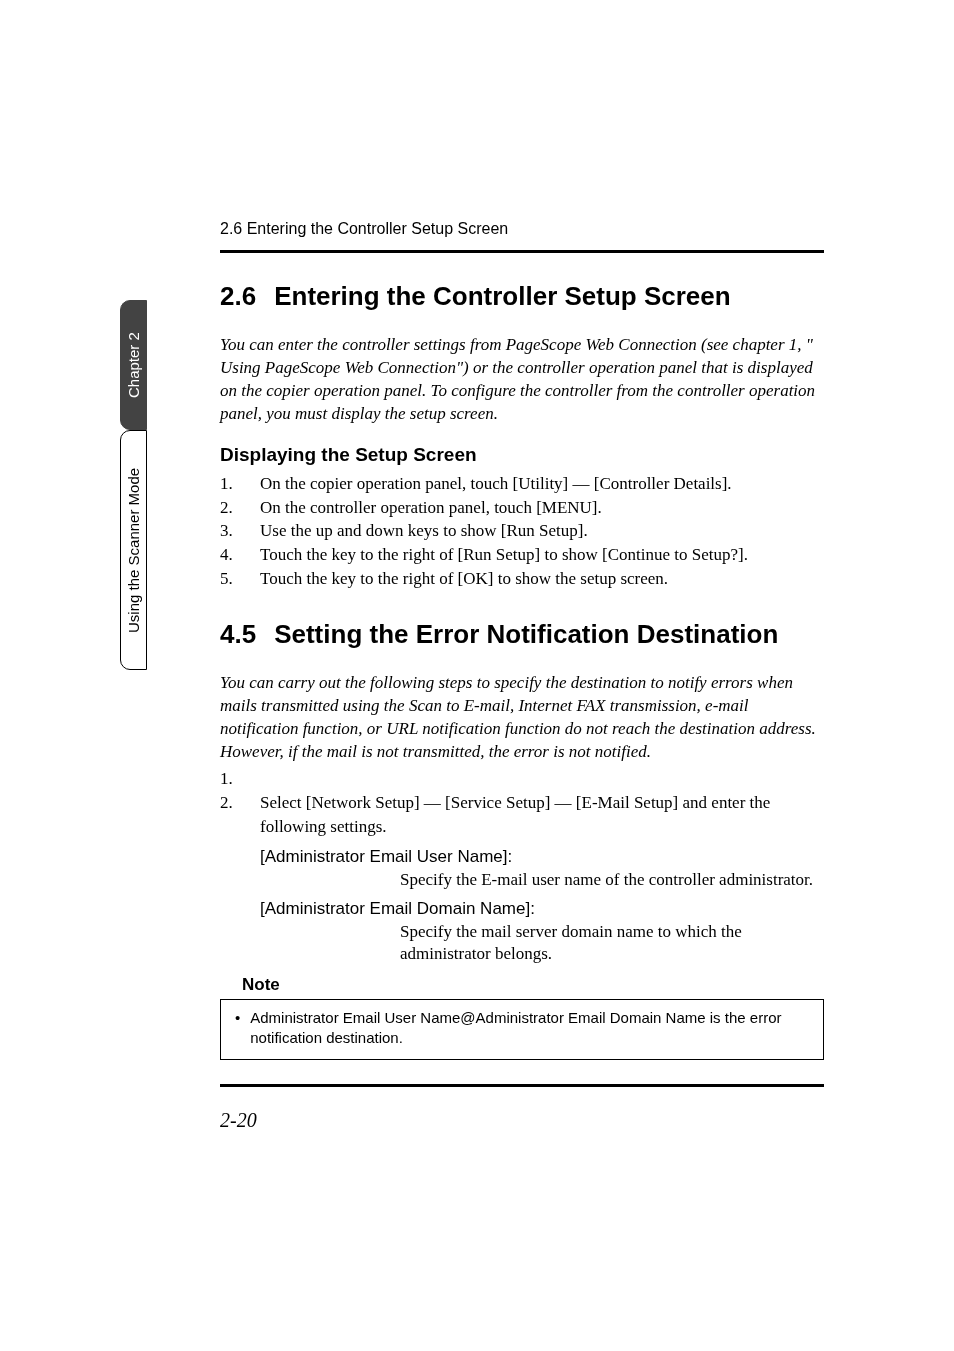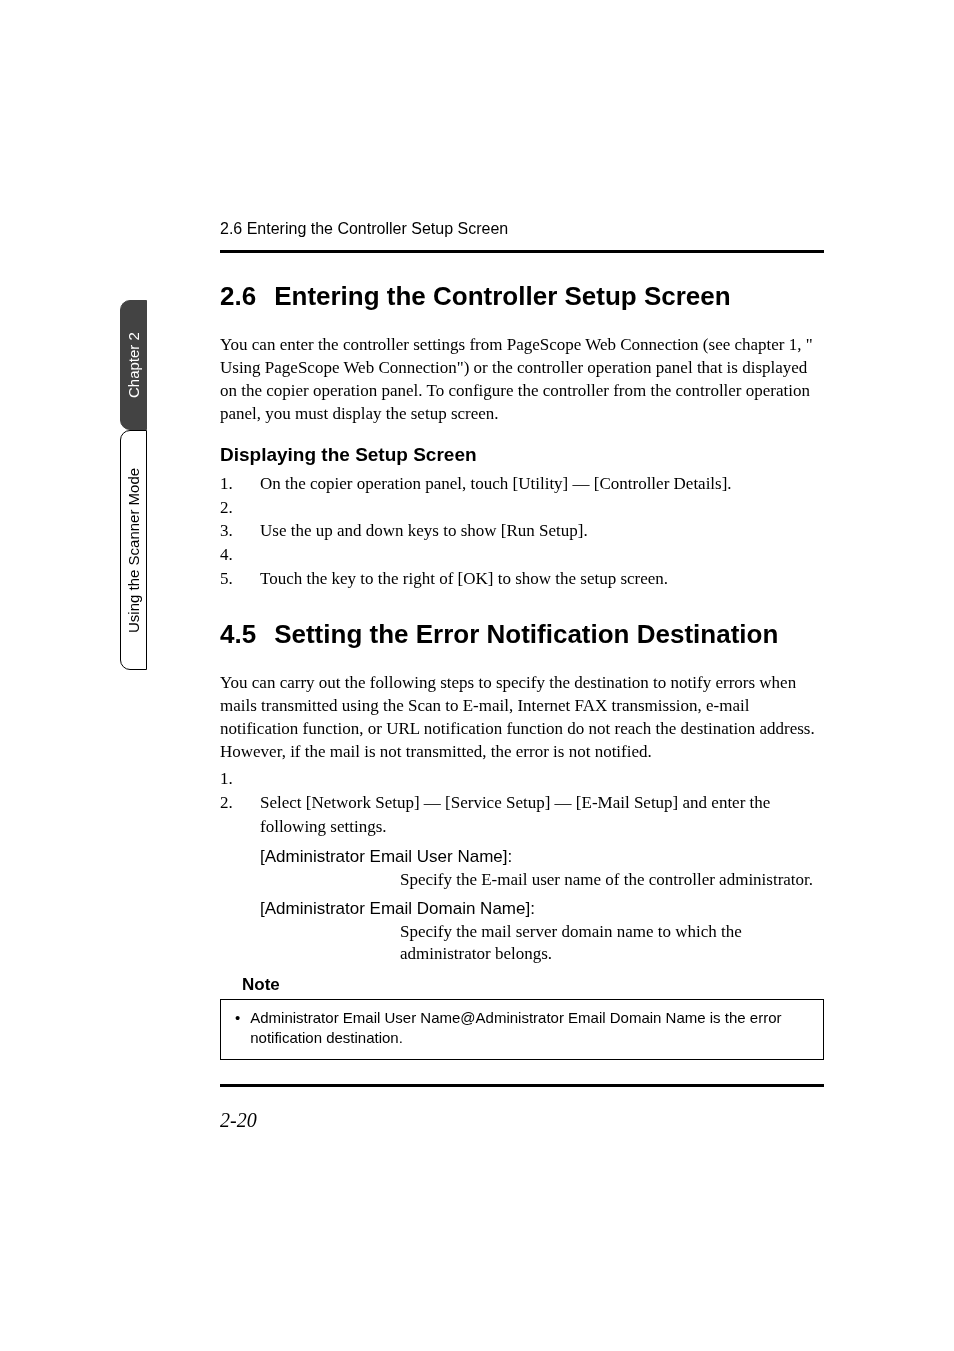--- a/index.html
+++ b/index.html
@@ -38,20 +38,21 @@
     font-size: 26px;
     margin: 0 0 22px 0;
   }
   h1.section .secnum {
     margin-right: 18px;
   }
   p.body {
     font-size: 17px;
     line-height: 1.35;
     margin: 0 0 18px 0;
+    font-style: italic;
   }
   h2.subhead {
     font-family: Helvetica, Arial, sans-serif;
     font-weight: bold;
     font-size: 19px;
     margin: 0 0 6px 0;
   }
   ol.steps {
     list-style: none;
     padding: 0;
@@ -158,27 +159,29 @@
 
   <h2 class="subhead">Displaying the Setup Screen</h2>
 
   <ol class="steps">
     <li>
         <span class="num">1.</span>
         <span>On the copier operation panel, touch [Utility] — [Controller Details].</span>
       </li>
     <li>
         <span class="num">2.</span>
+        <span>On the controller operation panel, touch [MENU].</span>
       </li>
     <li>
         <span class="num">3.</span>
         <span>Use the up and down keys to show [Run Setup].</span>
       </li>
     <li>
         <span class="num">4.</span>
+        <span>Touch the key to the right of [Run Setup] to show [Continue to Setup?].</span>
       </li>
     <li>
         <span class="num">5.</span>
         <span>Touch the key to the right of [OK] to show the setup screen.</span>
       </li>
   </ol>
 
   <h1 class="section">
     <span class="secnum">4.5</span><span>Setting the Error Notification Destination</span>
   </h1>

